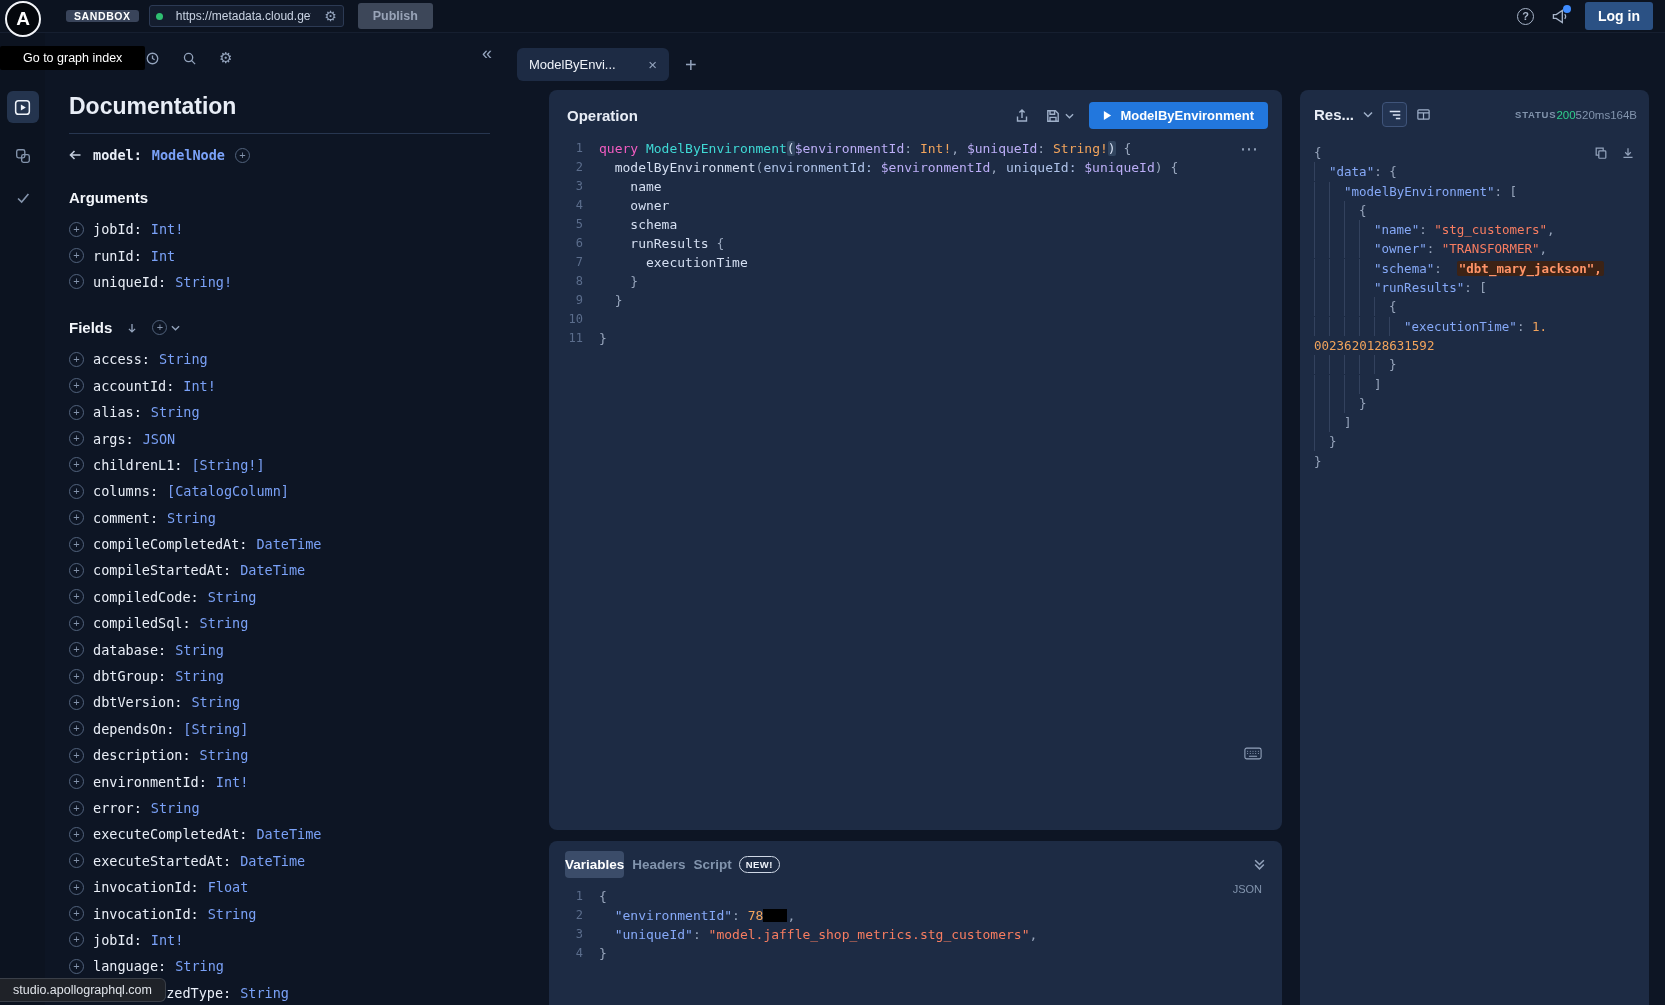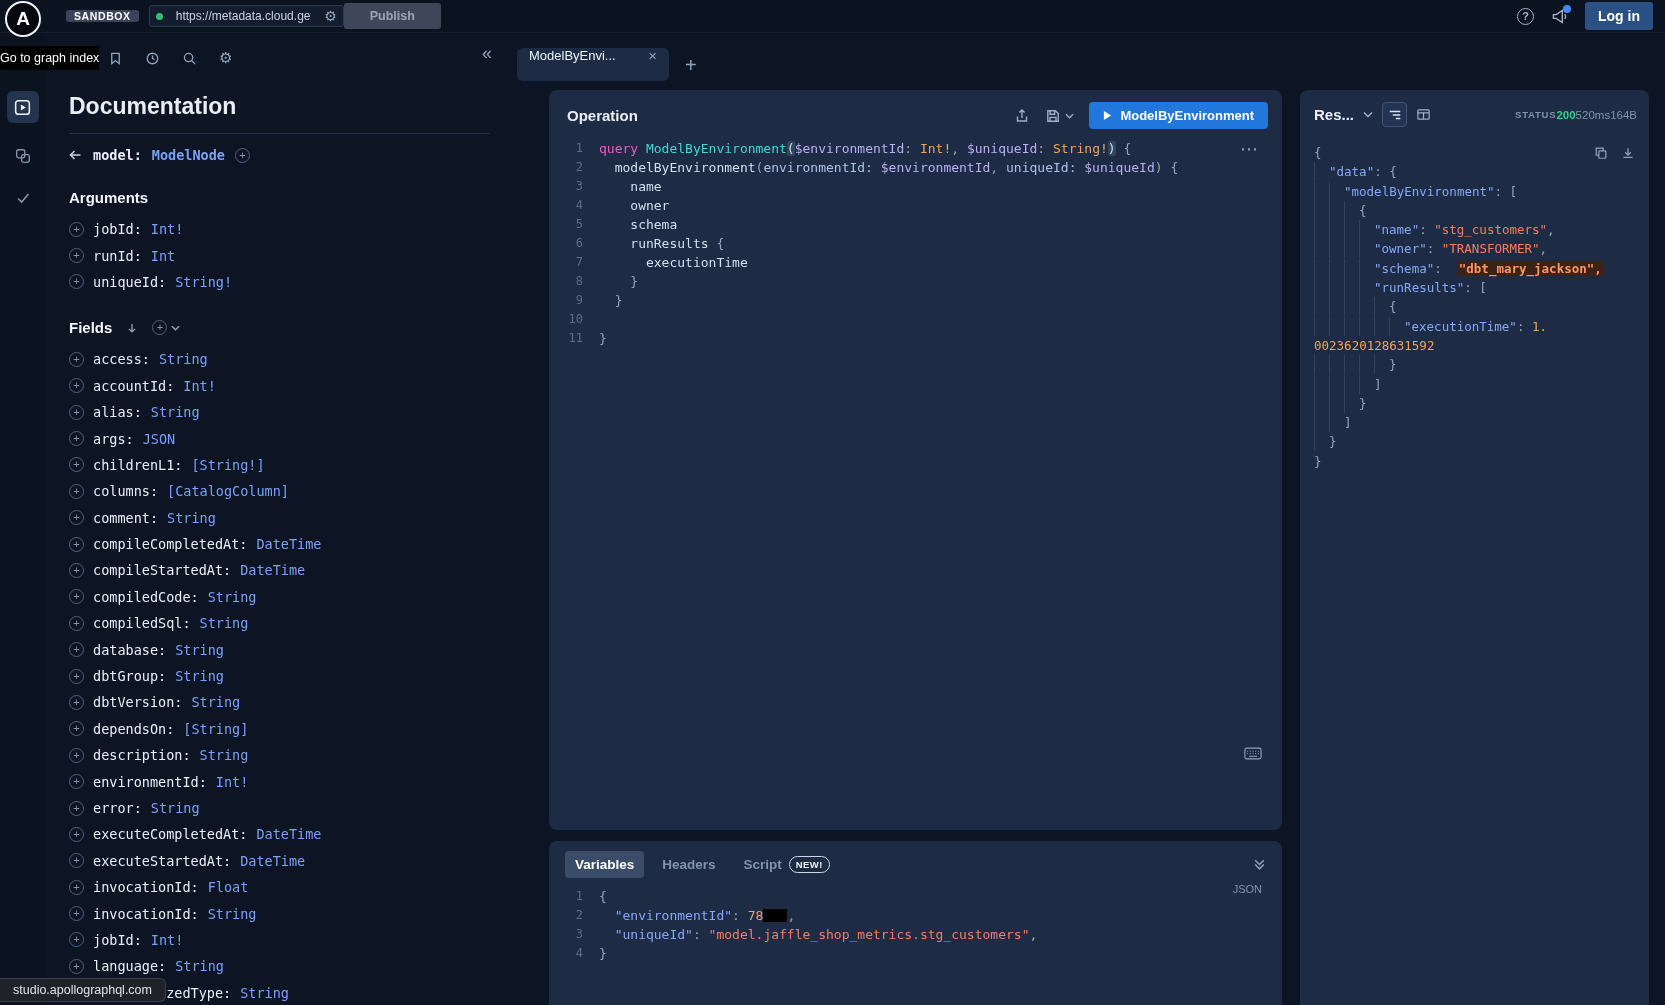--- a/index.html
+++ b/index.html
@@ -7,34 +7,34 @@
 .app{position:relative;width:1665px;height:1005px;background:#0d1524;font-family:"Liberation Sans",sans-serif;color:#e8edf6;overflow:hidden;font-size:13px}
 
 
 .topbar{position:absolute;left:0;top:0;right:0;height:33px;display:flex;align-items:center;padding-left:66px;background:#0c1320;border-bottom:1px solid #161f30;z-index:4}
 .logo{position:absolute;left:5px;top:1px;width:36px;height:36px;border-radius:50%;background:#04070c;border:2px solid #f2f4f8;display:flex;align-items:center;justify-content:center;font-weight:bold;font-size:19px;color:#fff;z-index:6}
 .sandbox-chip{background:#39445a;color:#fff;font-size:10.5px;font-weight:bold;letter-spacing:.6px;padding:0 8px;border-radius:3px;margin-right:10px}
 .urlbox{display:flex;align-items:center;gap:13px;width:195px;height:22px;background:#141d2e;border:1px solid #2c3a54;border-radius:3px;padding:0 6px;overflow:hidden}
 .urldot{width:7px;height:7px;border-radius:50%;background:#2fbf71;flex:none}
 .urltext{font-size:12px;color:#c9d3e3;white-space:nowrap;overflow:hidden}
 .url-gear{margin-left:auto;color:#93a3bc;font-size:14px;flex:none}
-.publish{background:#3d4759;color:#99a4b8;font-weight:bold;font-size:12.5px;border:none;border-radius:3px;padding:6px 26px}
+.publish{margin-left:14px;background:#3d4759;color:#99a4b8;font-weight:bold;font-size:12.5px;border:none;border-radius:3px;padding:6px 15px}
 .tb-right{margin-left:auto;display:flex;align-items:center;gap:17px;padding-right:12px}
 .help-icon{width:17px;height:17px;border-radius:50%;border:1.5px solid #a7b4c8;color:#a7b4c8;font-size:11px;font-weight:bold;display:flex;align-items:center;justify-content:center}
 .megaphone{position:relative;color:#a7b4c8;display:flex}
 .megaphone .nbadge{position:absolute;right:-3px;top:-4px;width:8px;height:8px;border-radius:50%;background:#3f8cff}
 .login{background:#2b5184;color:#fff;border:none;border-radius:3px;padding:6px 13px;font-size:14px;font-weight:bold}
 
 
 .rail{position:absolute;left:0;top:33px;width:45px;bottom:0;background:#0c1320;display:flex;flex-direction:column;align-items:center;padding-top:58px;gap:24px;z-index:3}
 .rail-item{color:#8494ac;display:flex;align-items:center;justify-content:center}
 .rail-item.active{width:32px;height:32px;background:#24344e;border-radius:6px;color:#eef2f8}
 
 
-.tooltip{position:absolute;left:0;top:46px;background:#000;color:#fff;font-size:12.5px;padding:5px 0;border-radius:2px;z-index:10;white-space:nowrap}
+.tooltip{position:absolute;left:0;top:46px;background:#000;color:#fff;font-size:12.5px;padding:5px 23px;border-radius:2px;z-index:10;white-space:nowrap}
 .status-pill{position:absolute;left:0;bottom:3px;background:#1f2228;border:1px solid #3a3f48;border-left:none;border-radius:0 6px 6px 0;color:#dfe3e9;font-size:12.5px;padding:4px 13px;z-index:10;white-space:nowrap}
 
 
 .docs{position:absolute;left:45px;top:33px;width:485px;bottom:0;overflow:hidden}
 .docs-toolbar{display:flex;align-items:center;gap:22px;padding:14px 0 0 63px;color:#93a3bc;position:relative;height:36px}
 .docs-collapse{position:absolute;right:38px;top:11px;font-size:18px;color:#93a3bc;line-height:1}
 .docs-title{font-size:23px;font-weight:bold;margin:24px 0 0 24px}
 .docs-divider{border-top:1px solid #273650;margin:13px 40px 0 24px}
 .model-row{display:flex;align-items:center;gap:10px;margin:13px 0 0 22px;color:#c3cddd}
 .model-label{font-family:"DejaVu Sans Mono",monospace;font-size:13.5px;font-weight:bold;color:#e9eef7}
@@ -43,21 +43,21 @@
 .sec-head{margin:26px 0 0 24px}
 .doc-list{margin:10px 0 0 24px}
 .doc-row{display:flex;align-items:center;gap:9px;height:26.4px}
 .plus-circle{width:15px;height:15px;border-radius:50%;border:1px solid #51627c;color:#8494ac;font-size:11px;display:inline-flex;align-items:center;justify-content:center;flex:none;line-height:1}
 .doc-name{font-family:"DejaVu Sans Mono",monospace;font-size:13.5px;color:#e9eef7}
 .doc-type{font-family:"DejaVu Sans Mono",monospace;font-size:13.5px;color:#7aa1f7}
 .fields-head{display:flex;align-items:center;gap:13px;margin:24px 0 0 24px;color:#93a3bc}
 
 
 .tabbar{position:absolute;left:517px;top:48px;height:33px;display:flex;align-items:center;gap:16px;z-index:2}
-.tab{display:flex;gap:10px;background:#1d2b44;border-radius:6px;height:33px;padding:0 12px;min-width:152px}
+.tab{display:flex;align-items:center;gap:10px;background:#1d2b44;border-radius:6px;height:33px;padding:0 12px;min-width:152px}
 .tab-title{font-size:13px;color:#eef2f9}
 .tab-close{color:#93a3bc;font-size:15px;margin-left:auto;line-height:1}
 .tab-add{color:#93a3bc;font-size:20px;line-height:1}
 
 
 .panel{position:absolute;background:#1d2b44;border-radius:8px}
 .op-panel{left:549px;top:90px;width:733px;height:740px}
 .vars-panel{left:549px;top:841px;width:733px;height:200px}
 .resp-panel{left:1300px;top:90px;width:349px;height:960px}
 
@@ -85,36 +85,36 @@
 .tk-jk{color:#86a9f8}
 .tk-js{color:#f87d61}
 .tk-jn{color:#f2a45c}
 .tk-hl{color:#ff9468;background:#3c2316;font-weight:bold;border-radius:2px;padding:0 2px}
 .tk-brk{background:#32455f;border-radius:2px}
 .tk-redact{background:#000;display:inline-block;width:24px;height:13px;margin-bottom:-2px}
 .tk-g{display:inline-block;width:15px;height:19px;vertical-align:top;border-left:1px solid rgba(130,152,188,.22)}
 
 
 .vars-header{display:flex;align-items:center;gap:8px;padding:9px 16px 0 16px}
-.vtab{display:inline-flex;align-items:center;font-size:13.5px;font-weight:bold;color:#8294ad;padding:6px 10px;border-radius:4px}
+.vtab{display:inline-flex;align-items:center;font-size:13.5px;font-weight:bold;color:#8294ad;padding:6px 0;border-radius:4px}
 .vtab.active{background:#3b4c69;color:#fff}
 .new-badge{border:1px solid #cfd8e6;color:#eef2f9;font-size:9.5px;font-weight:bold;border-radius:9px;padding:2px 6px;margin-left:7px;letter-spacing:.4px}
 .vars-collapse{margin-left:auto;color:#93a3bc}
 .vars-lang{position:absolute;right:20px;top:42px;font-size:11px;color:#8294ad}
 .vars-code{margin-top:8px}
 
 
 .resp-header{display:flex;align-items:center;gap:9px;padding:12px 12px 0 14px;white-space:nowrap}
 .resp-title{font-size:15px;font-weight:bold}
 .resp-chevron{color:#9fb0c9;display:flex}
 .fmt-icon{color:#9fb0c9;display:flex;align-items:center;justify-content:center}
 .fmt-icon.active{width:25px;height:25px;border:1px solid #3f547a;border-radius:4px;background:#233452;color:#dbe4f3}
 .resp-meta{margin-left:auto;display:flex;align-items:center;gap:0}
 .status-label{font-size:9.5px;letter-spacing:.8px;color:#8294ad;font-weight:bold}
-.status-code{font-size:11.5px;color:#2fd08c;font-weight:bold}
+.status-code{font-size:11.5px;color:#2fd08c;font-weight:normal}
 .resp-ms,.resp-size{font-size:11.5px;color:#8294ad}
 .resp-tools{position:absolute;right:14px;top:56px;display:flex;gap:13px;color:#93a3bc}
 .resp-code{font-size:12.5px;line-height:19.3px;padding-left:14px;margin-top:16px}
 svg{display:block}
 </style>
 </head>
 <body>
 
 <div class="app">
 

